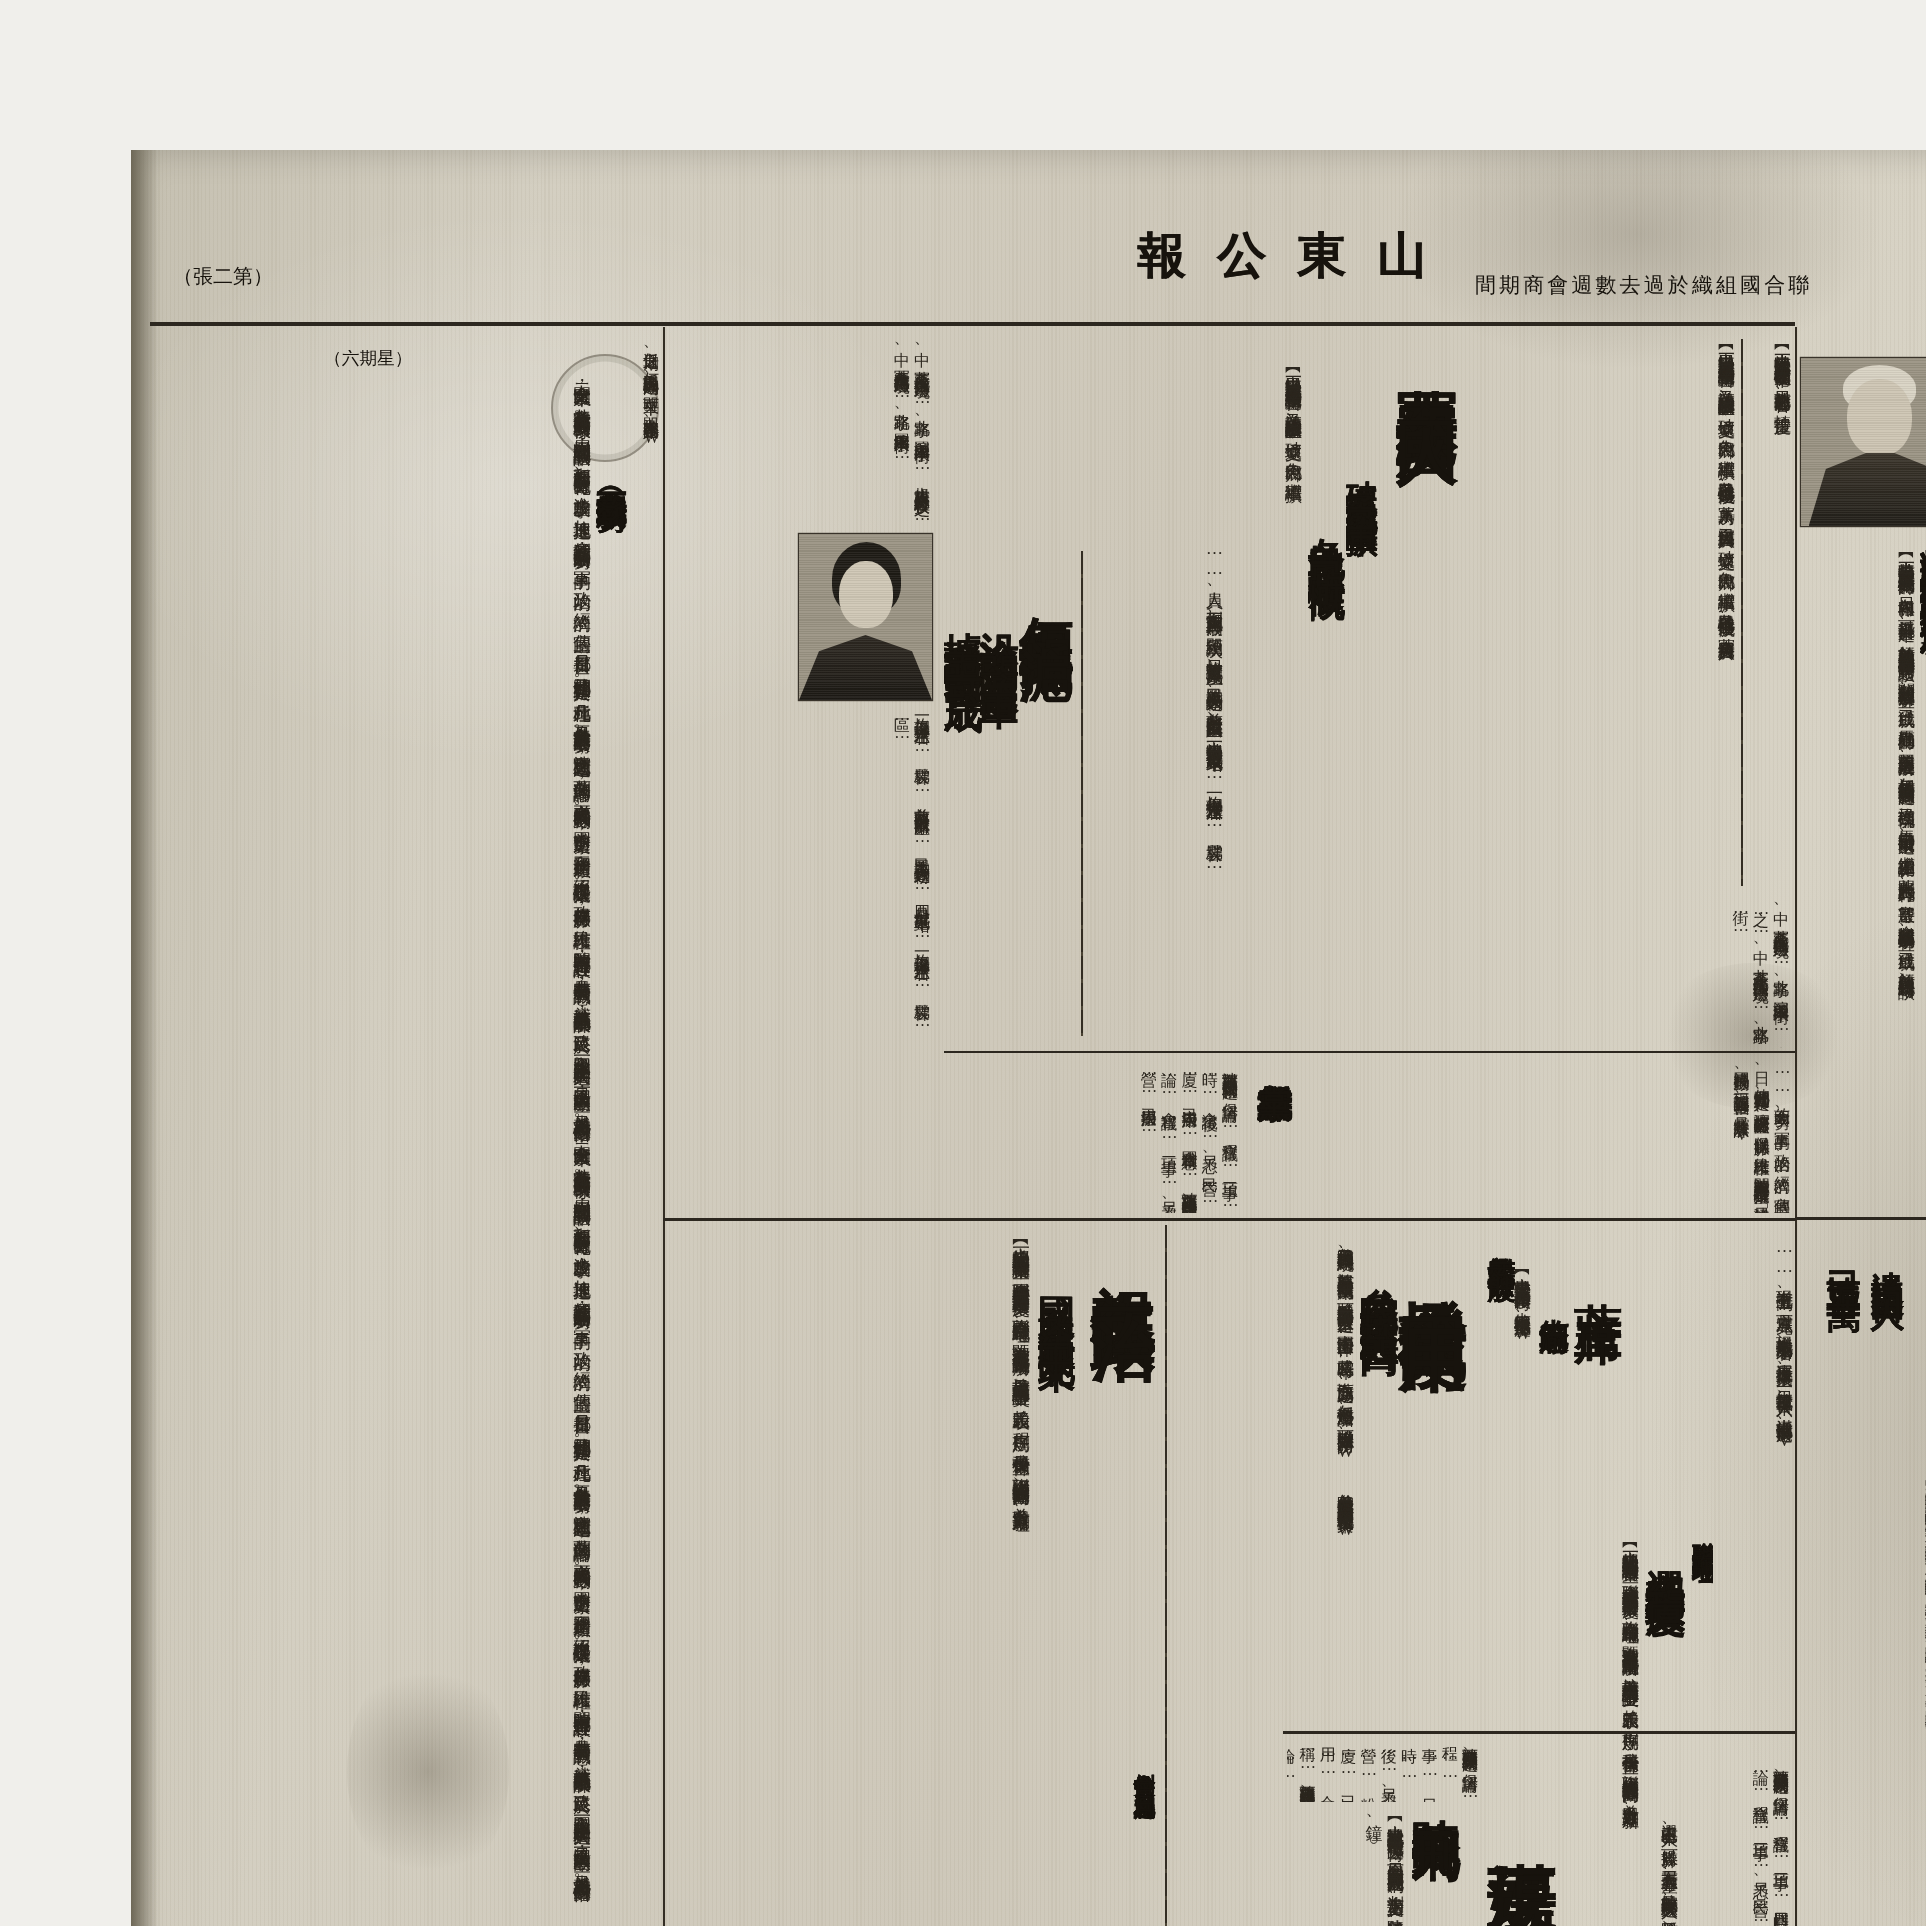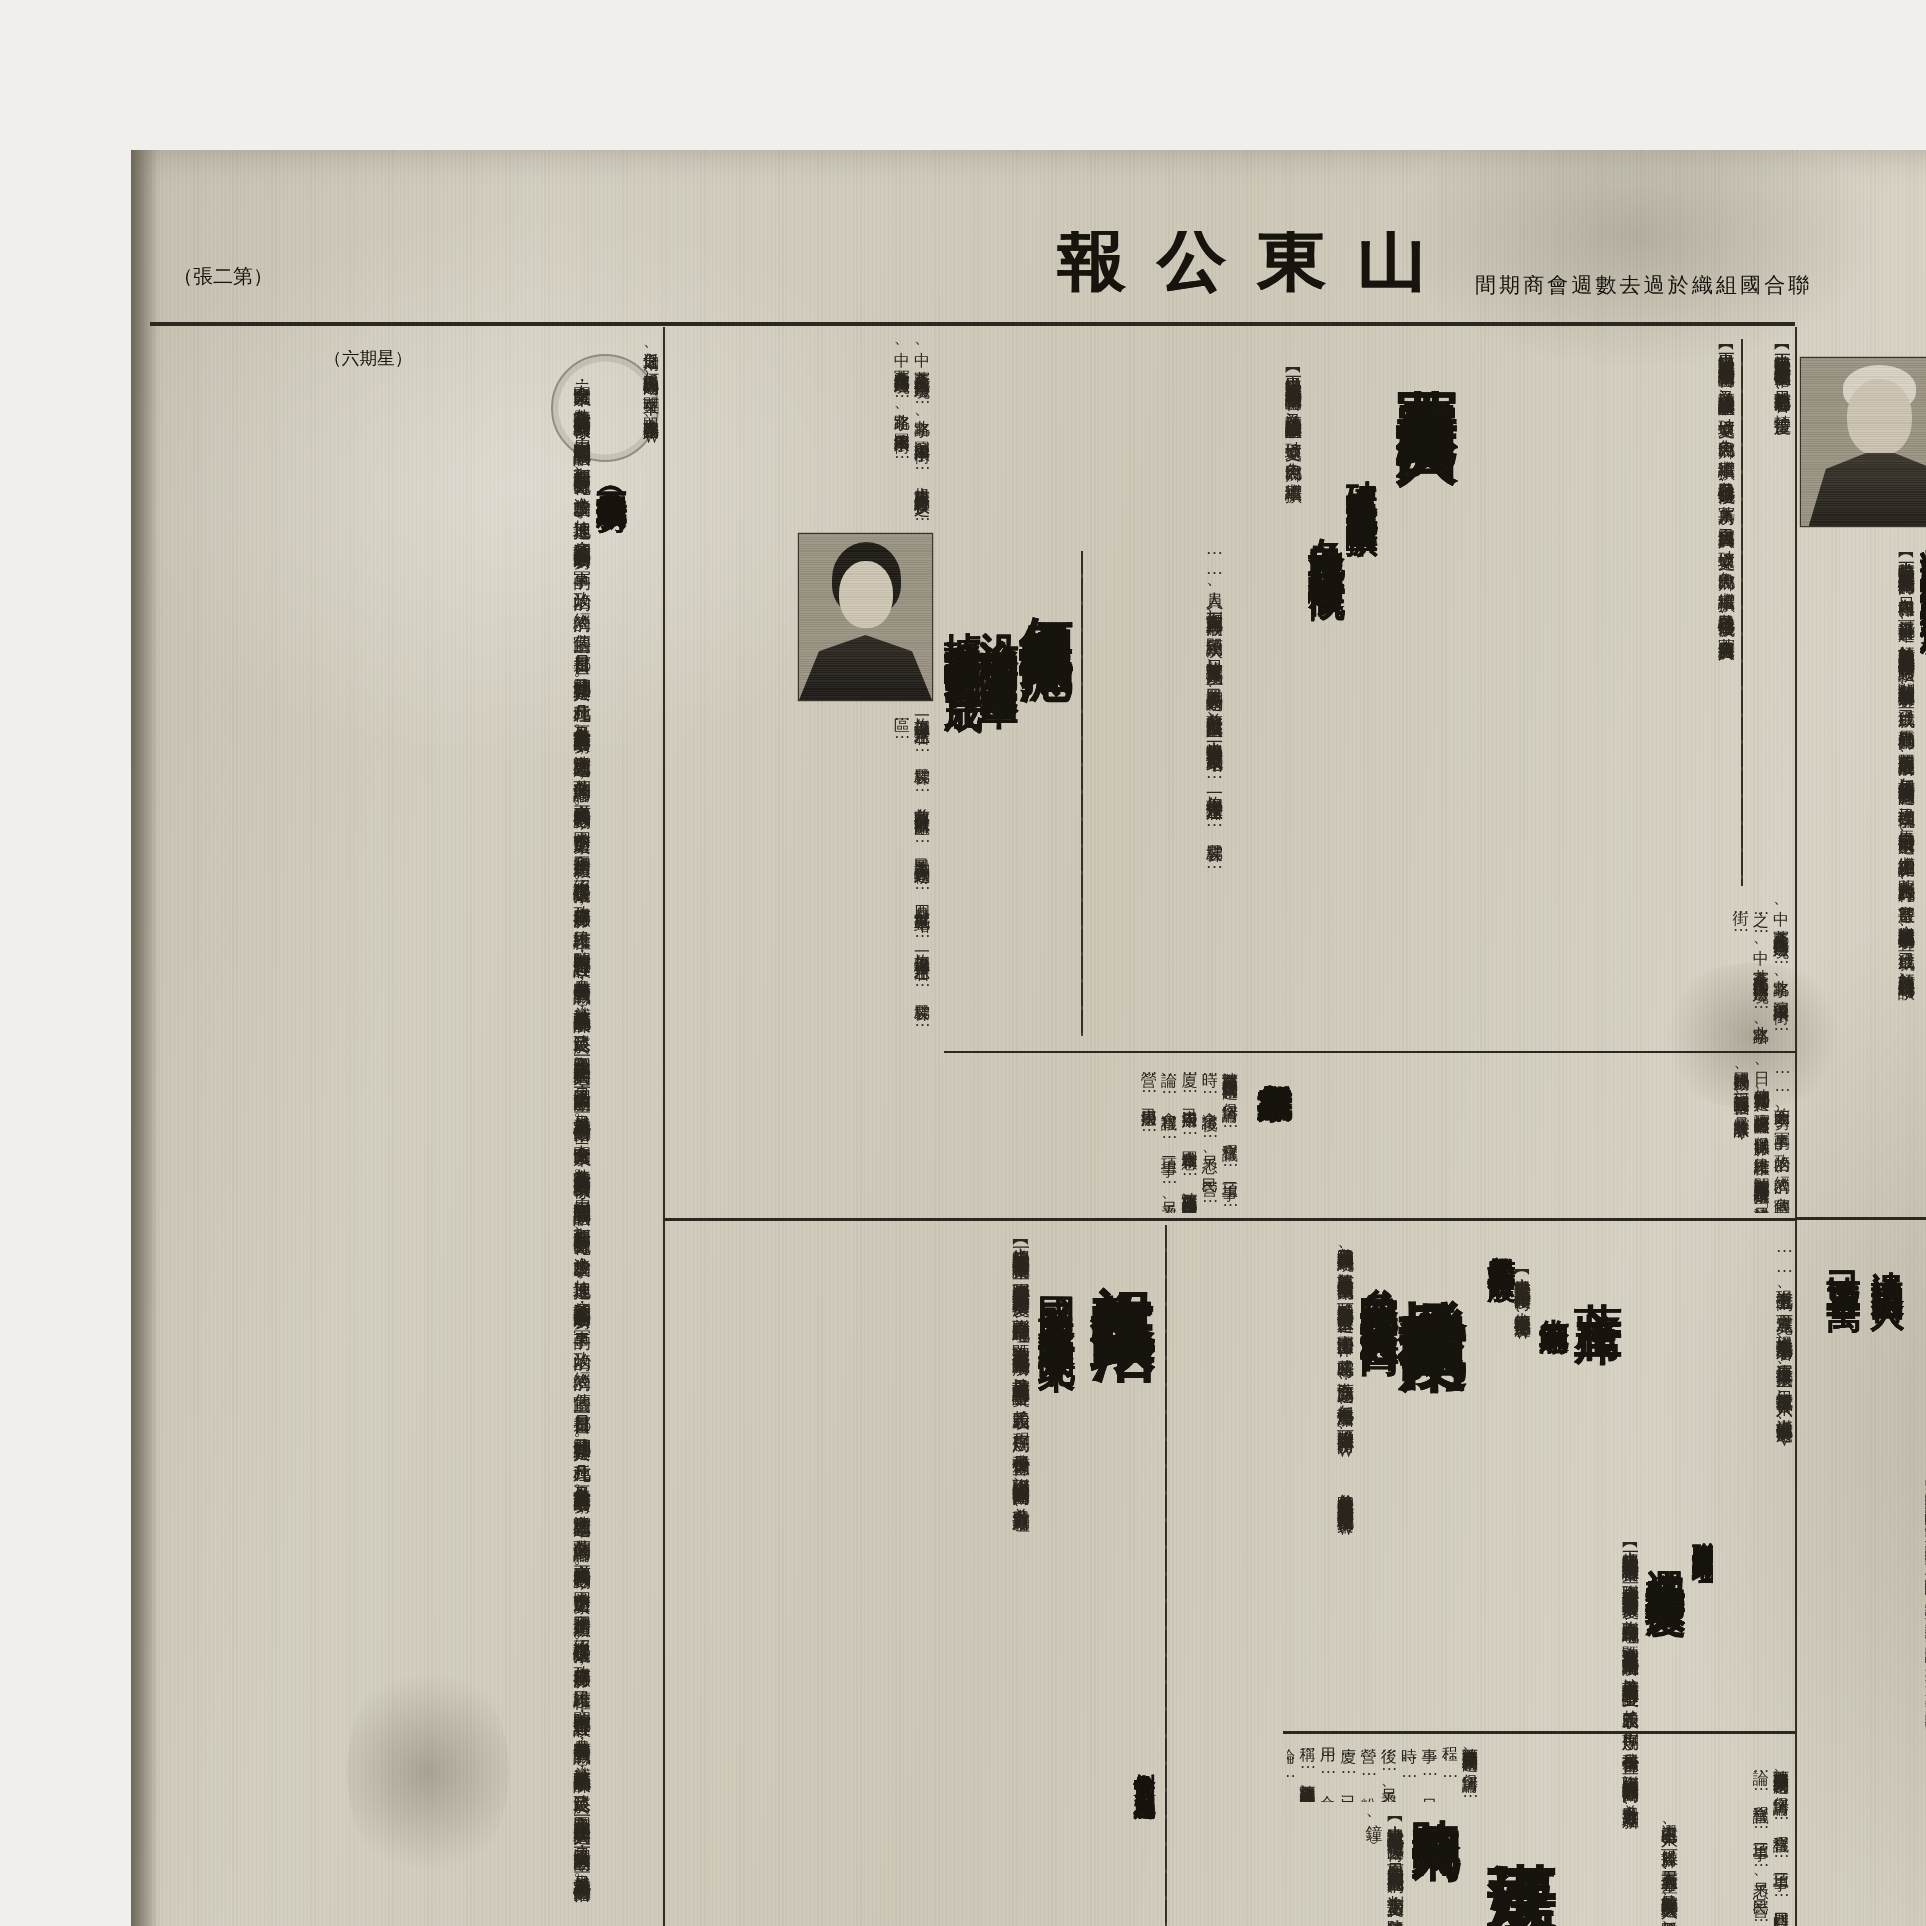--- a/index.html
+++ b/index.html
@@ -40,21 +40,21 @@
 <div id="stage">
   <div class="paper"></div>
   <div class="edge-left"></div>
 
   <div class="stain" style="left:1656px;top:963px;width:193px;height:146px;"></div>
   <div class="stain" style="left:347px;top:1656px;width:162px;height:231px;"></div>
   <div class="seal" style="left:551px;top:354px;width:104px;height:104px;"></div>
 
   <div class="ht rtl" style="left:173px;top:266px;font-size:20px;">（第二張）</div>
   <div class="ht rtl" style="left:324px;top:350px;font-size:17.7px;">（星期六）</div>
-  <div class="ht rtl" style="left:1056px;top:231px;width:401px;font-size:69px;font-weight:900;letter-spacing:31px;text-shadow:0.8px 0.4px 0 #17130d;font-family:Liberation Mono, monospace;">山東公報</div>
+  <div class="ht rtl" style="left:1056px;top:231px;width:401px;font-size:49px;font-weight:900;letter-spacing:31px;text-shadow:0.8px 0.4px 0 #17130d;">山東公報</div>
   <div class="ht rtl" style="left:1475px;top:275px;font-size:21px;letter-spacing:3.1px;">聯合國組織於過去數週會商期間</div>
   <div class="rule-h" style="left:150px;top:322px;width:1645px;height:3.5px;"></div>
 
   <div class="rule-v" style="left:1795px;top:327px;width:1.9px;height:2519px;"></div>
   <div class="rule-v" style="left:663px;top:327px;width:1.9px;height:2173px;"></div>
 
   <div class="photo" style="left:1801px;top:358px;width:156px;height:168px;">
     <div class="hair" style="left:42px;top:7px;width:73px;height:46px;background:#d9d3c4;"></div>
     <div class="face" style="left:46px;top:21px;width:65px;height:77px;background:#cdc5b3;"></div>
     <div class="suit" style="left:7.7px;width:143px;height:73px;background:linear-gradient(#3a342a,#23201a);clip-path:polygon(0 100%,12% 22%,40% 0,60% 0,88% 22%,100% 100%);"></div>

